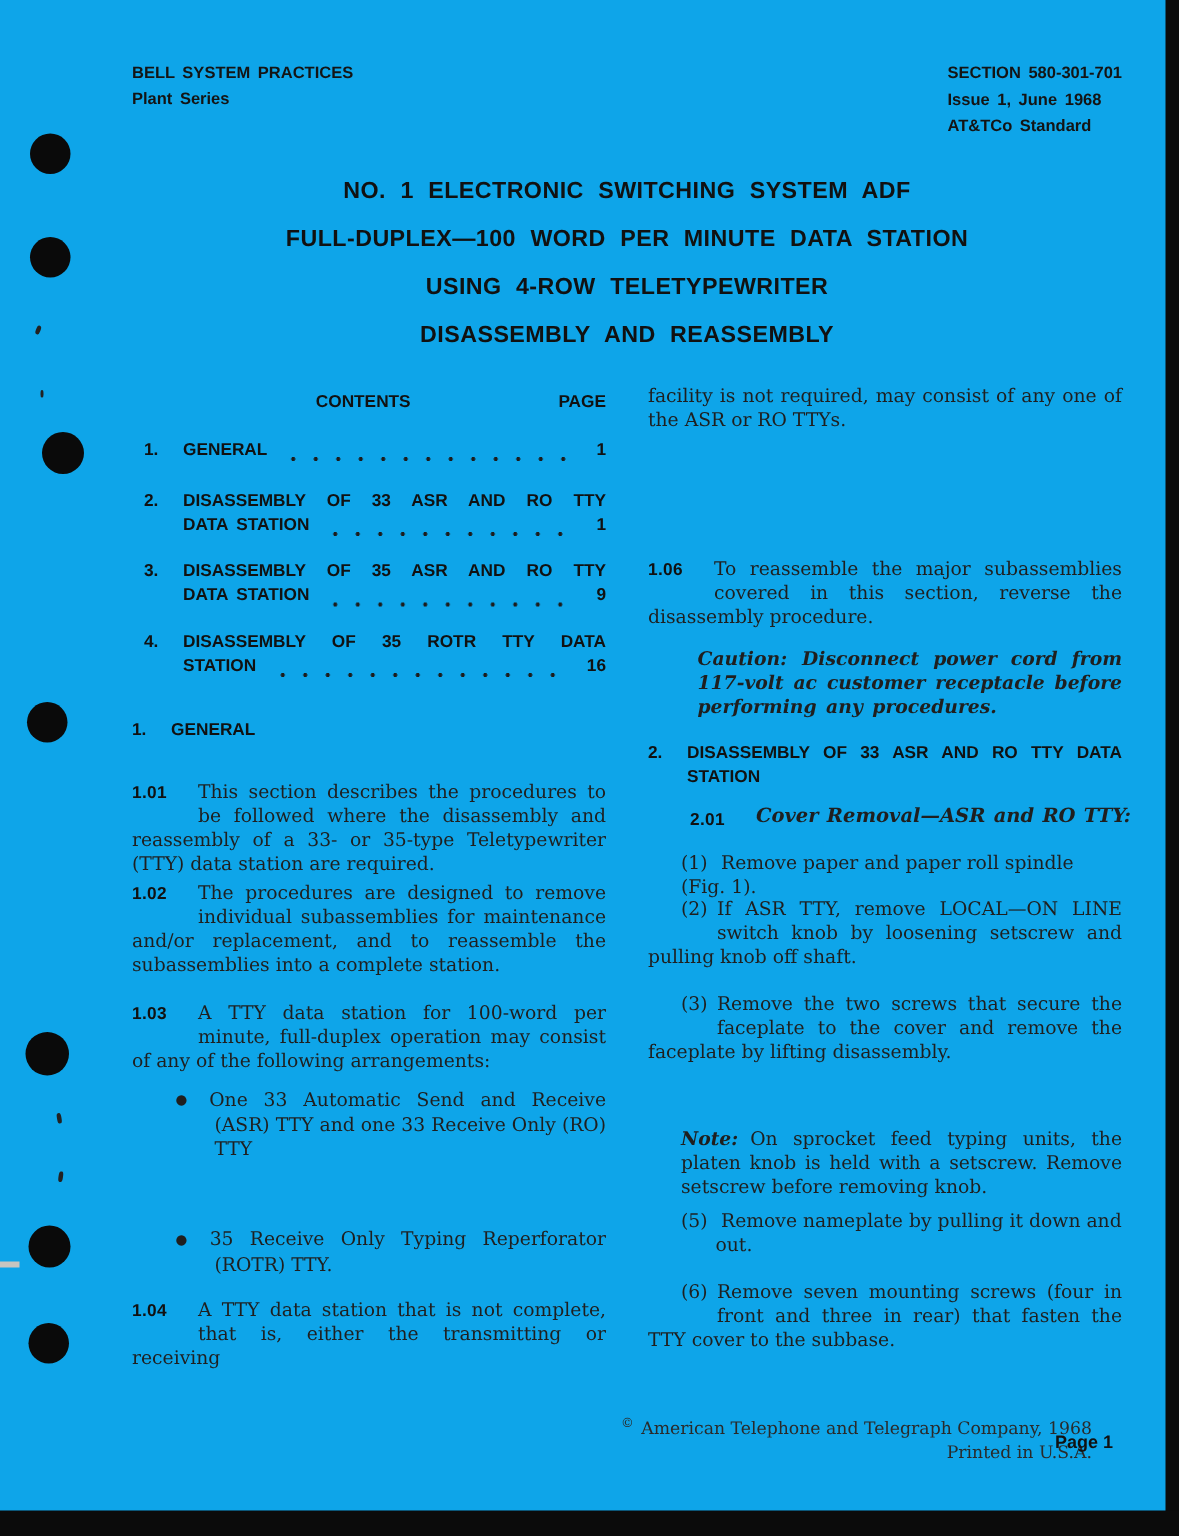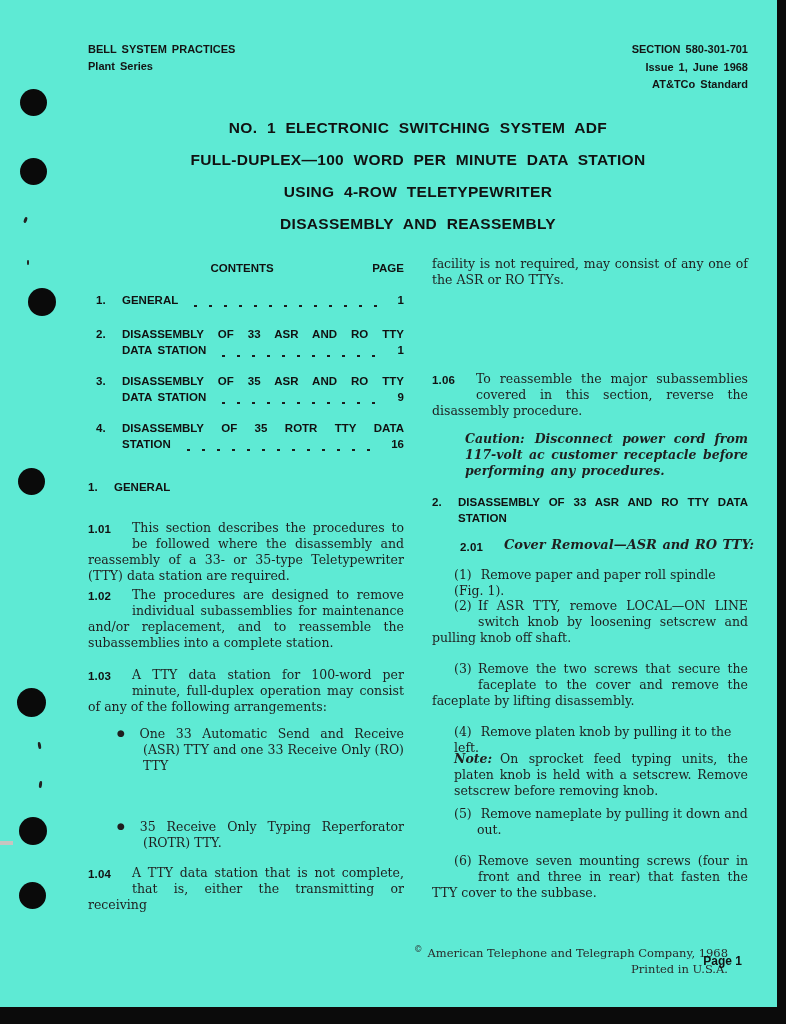--- a/index.html
+++ b/index.html
@@ -1,32 +1,32 @@
 <!DOCTYPE html>
 <html><head>
 <meta charset="utf-8">
 <style>
   html,body { margin:0; padding:0; background:#ffffff; }
   .page {
     position:relative; width:786px; height:1024px;
-    background:#5eead4; overflow:hidden;
+    background:#0ea5e9; overflow:hidden;
     color:#1f1f1f;
     font-family:"DejaVu Serif", serif;
   }
   
   .bar-right  { position:absolute; top:0; right:0; width:9px; height:1024px; background:#0b0b0b; }
   .bar-bottom { position:absolute; left:0; bottom:0; width:786px; height:17px; background:#0b0b0b; }
   .hole { position:absolute; background:#0a0a0a; border-radius:50%; }
   .speck { position:absolute; background:#222; border-radius:40%; }
   .speck-light { position:absolute; background:#c7c5c0; }
 
   
   .sansb { font-family:"Liberation Sans", sans-serif; font-weight:700; }
   .hdr-left  { position:absolute; left:88px; top:41px; font-size:11px; line-height:17px; word-spacing:2px; color:#141414; }
-  .hdr-right { position:absolute; right:38px; top:41px; font-size:11px; line-height:17.5px; word-spacing:2px; text-align:right; color:#141414; }
+  .hdr-right { position:absolute; right:38px; top:41px; font-size:11px; line-height:17.5px; word-spacing:2px; text-align:left; color:#141414; }
 
   
   .title { position:absolute; left:88px; top:112px; width:660px; text-align:center;
            font-size:15.5px; line-height:32px; word-spacing:5px; letter-spacing:.3px; color:#111; }
 
   
   .col { position:absolute; top:256px; width:316px; font-size:12.5px; line-height:16px; }
   .col-left  { left:88px;  height:660px; }
   .col-right { left:432px; height:660px; }
   .col > div { position:absolute; width:316px; }
@@ -244,23 +244,20 @@
       <i class="hang"></i>
       <span>If ASR TTY, remove LOCAL—ON LINE switch knob by loosening setscrew and pulling knob off shaft.</span>
     </div>
 
     <div class="flag step" style="top:405px;">
       <span class="num-serif">(3)</span>
       <i class="hang"></i>
       <span>Remove the two screws that secure the faceplate to the cover and remove the faceplate by lifting disassembly.</span>
     </div>
 
-    <div class="oneline" style="top:468px;">
-      <span class="inum">(4)</span><span>Remove platen knob by pulling it to the left.</span>
-    </div>
 
     <div class="note" style="top:495px;">
       <span class="bi">Note:</span><span>On sprocket feed typing units, the platen knob is held with a setscrew. Remove setscrew before removing knob.</span>
     </div>
 
     <div class="indent-step" style="top:550px;">
       <span class="inum">(5)</span><span>Remove nameplate by pulling it down and out.</span>
     </div>
 
     <div class="flag step" style="top:597px;">

